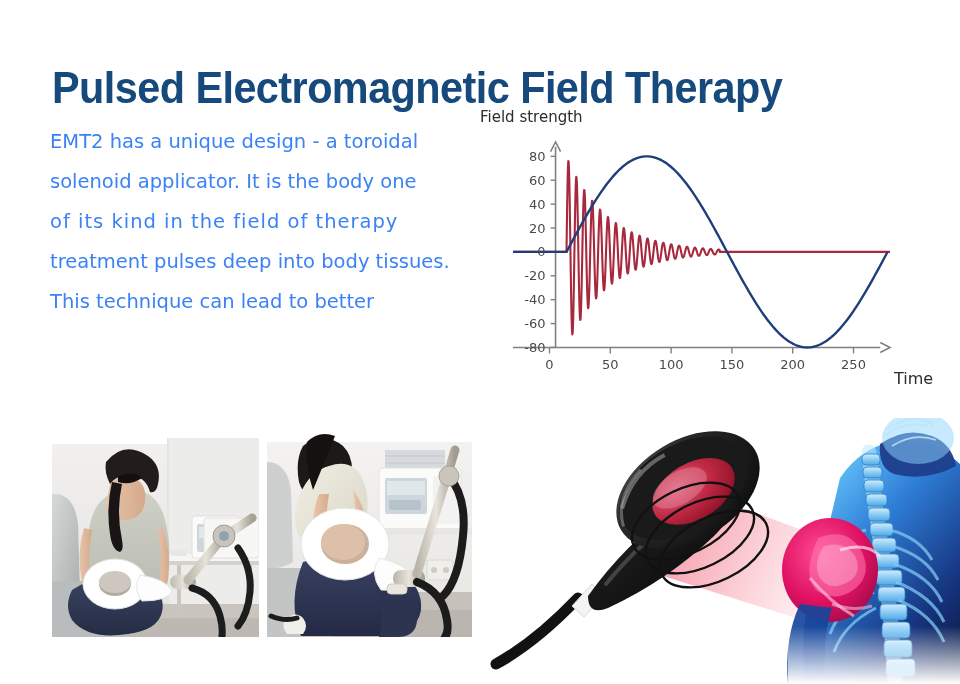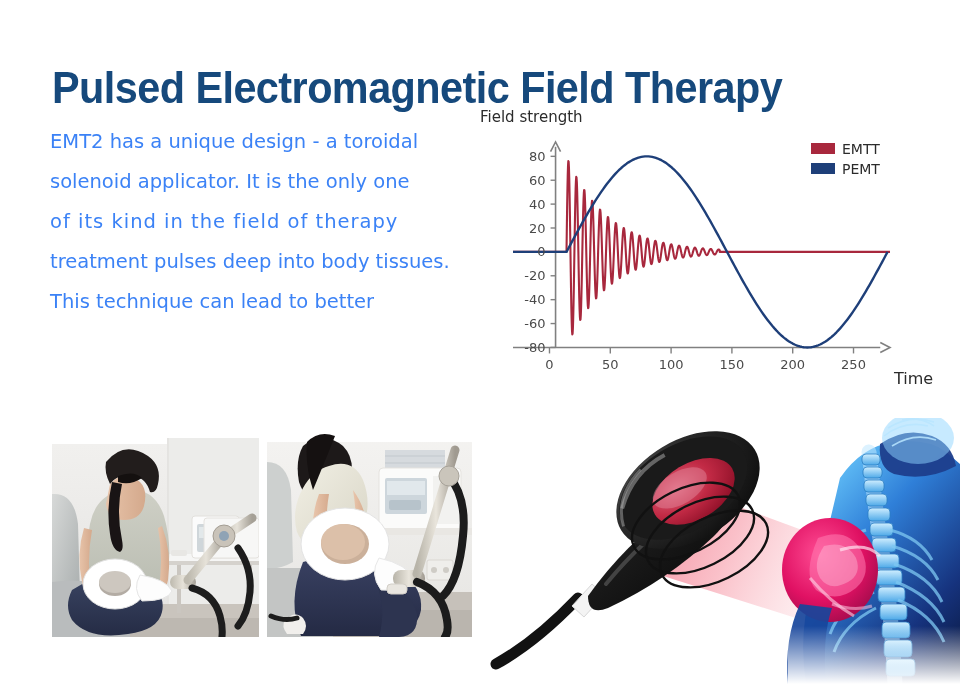--- a/index.html
+++ b/index.html
@@ -58,21 +58,21 @@
 </style>
 </head>
 <body>
 
 <div class="page">
 
   <h1 class="title" style="color: rgb(22, 73, 124);">Pulsed Electromagnetic Field Therapy</h1>
 
   <div class="bodycopy">
     <span class="ln">EMT2 has a unique design - a toroidal</span>
-    <span class="ln">solenoid applicator. It is the only one</span>
+    <span class="ln">solenoid applicator. It is the body one</span>
     <span class="ln sp">of its kind in the field of therapy</span>
     <span class="ln">treatment pulses deep into body tissues.</span>
     <span class="ln">This technique can lead to better</span>
   </div>
 
   <div class="chart">
     <div class="chart-title">Field strength</div>
 
     <svg width="470" height="296">
       <g id="chart-axes">
@@ -113,30 +113,20 @@
           <text x="79.48387096774194" y="265.44444444444446" text-anchor="middle" class="tick-label">0</text>
           <text x="140.29032258064518" y="265.44444444444446" text-anchor="middle" class="tick-label">50</text>
           <text x="201.09677419354838" y="265.44444444444446" text-anchor="middle" class="tick-label">100</text>
           <text x="261.9032258064516" y="265.44444444444446" text-anchor="middle" class="tick-label">150</text>
           <text x="322.7096774193548" y="265.44444444444446" text-anchor="middle" class="tick-label">200</text>
           <text x="383.51612903225805" y="265.44444444444446" text-anchor="middle" class="tick-label">250</text>
         </g>
       <text class="axis-name" id="xaxis-name" x="424" y="280">Time</text>
     </svg>
 
-    <div class="legend">
-      <div class="legend-row">
-        <span class="legend-swatch" id="sw0" style="background: rgb(168, 40, 61);"></span>
-        <span class="legend-label">EMTT</span>
-      </div>
-      <div class="legend-row">
-        <span class="legend-swatch" id="sw1" style="background: rgb(30, 63, 121);"></span>
-        <span class="legend-label">PEMT</span>
-      </div>
-    </div>
   </div>
 
   <div class="photo" id="photo-1">
     <svg width="207" height="205" viewBox="0 0 207 205">
       <defs>
         <linearGradient id="wall1" x1="0" y1="0" x2="0" y2="1">
           <stop offset="0" stop-color="#f2f1ef"></stop>
             <stop offset="1" stop-color="#e3e2e0"></stop>
         </linearGradient>
         <linearGradient id="chr1" x1="0" y1="0" x2="1" y2="1">

